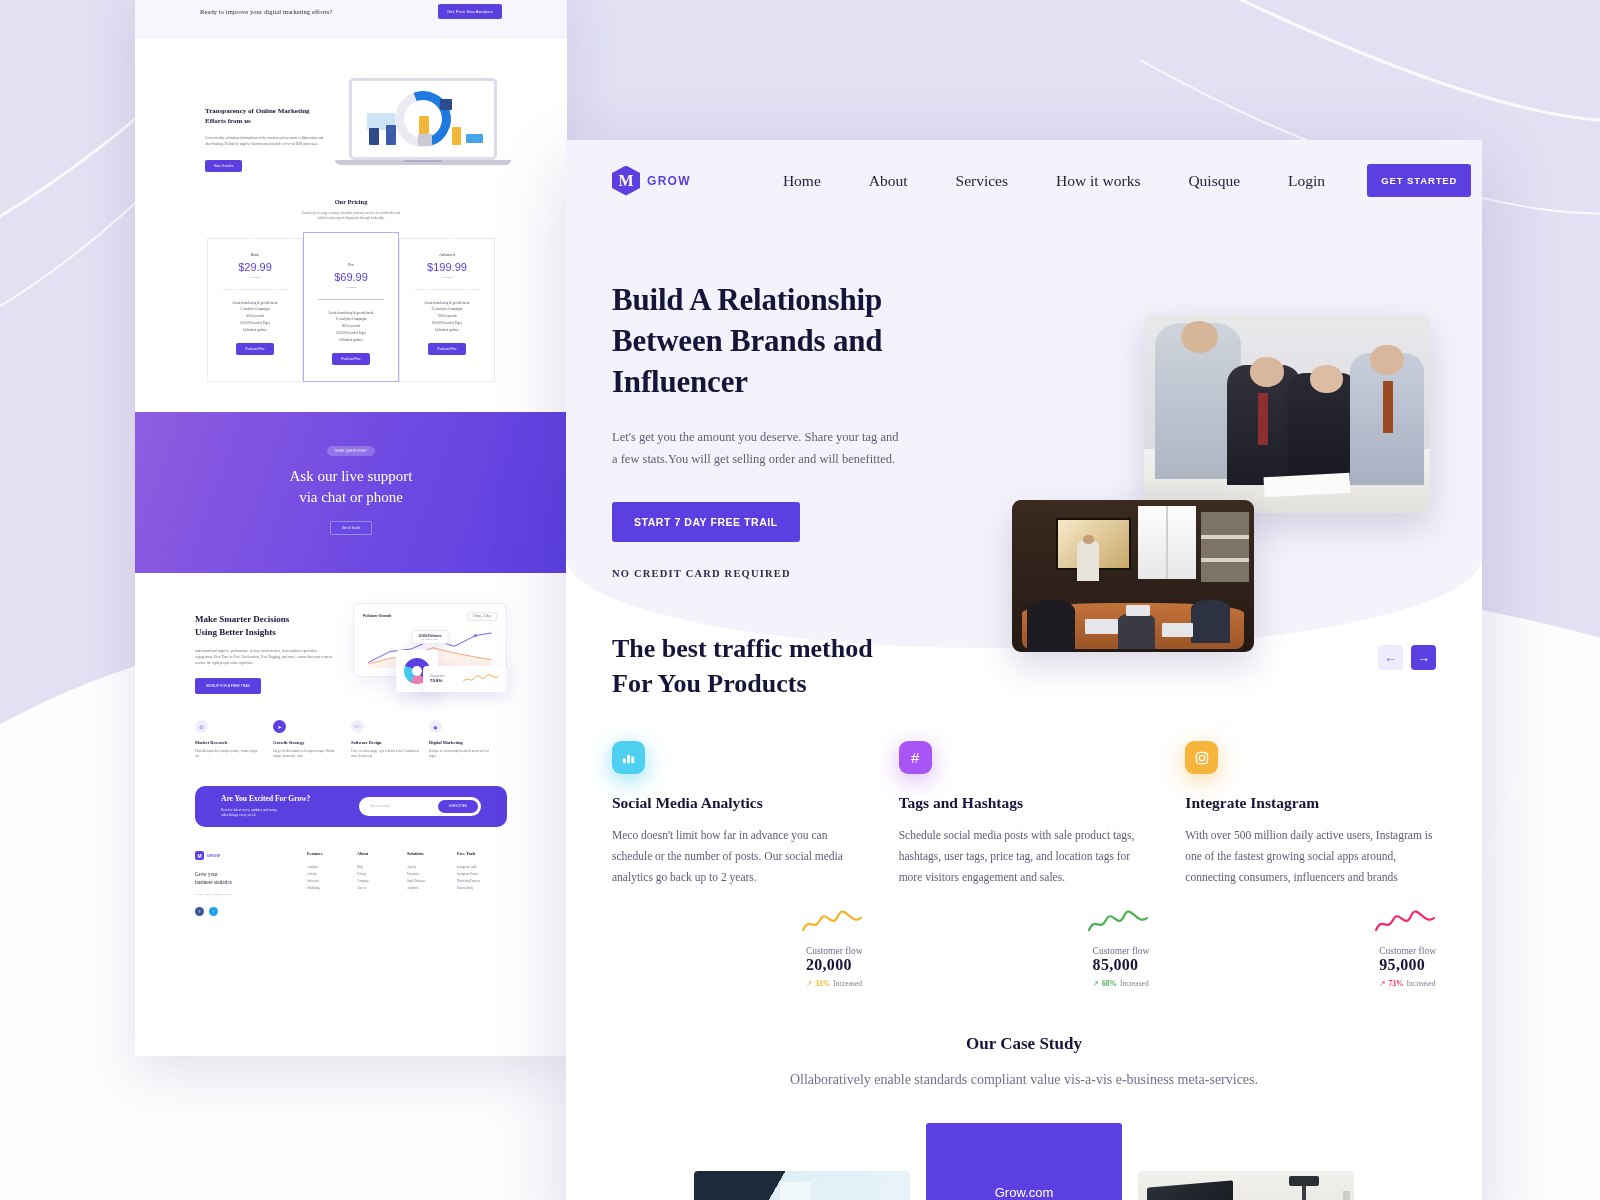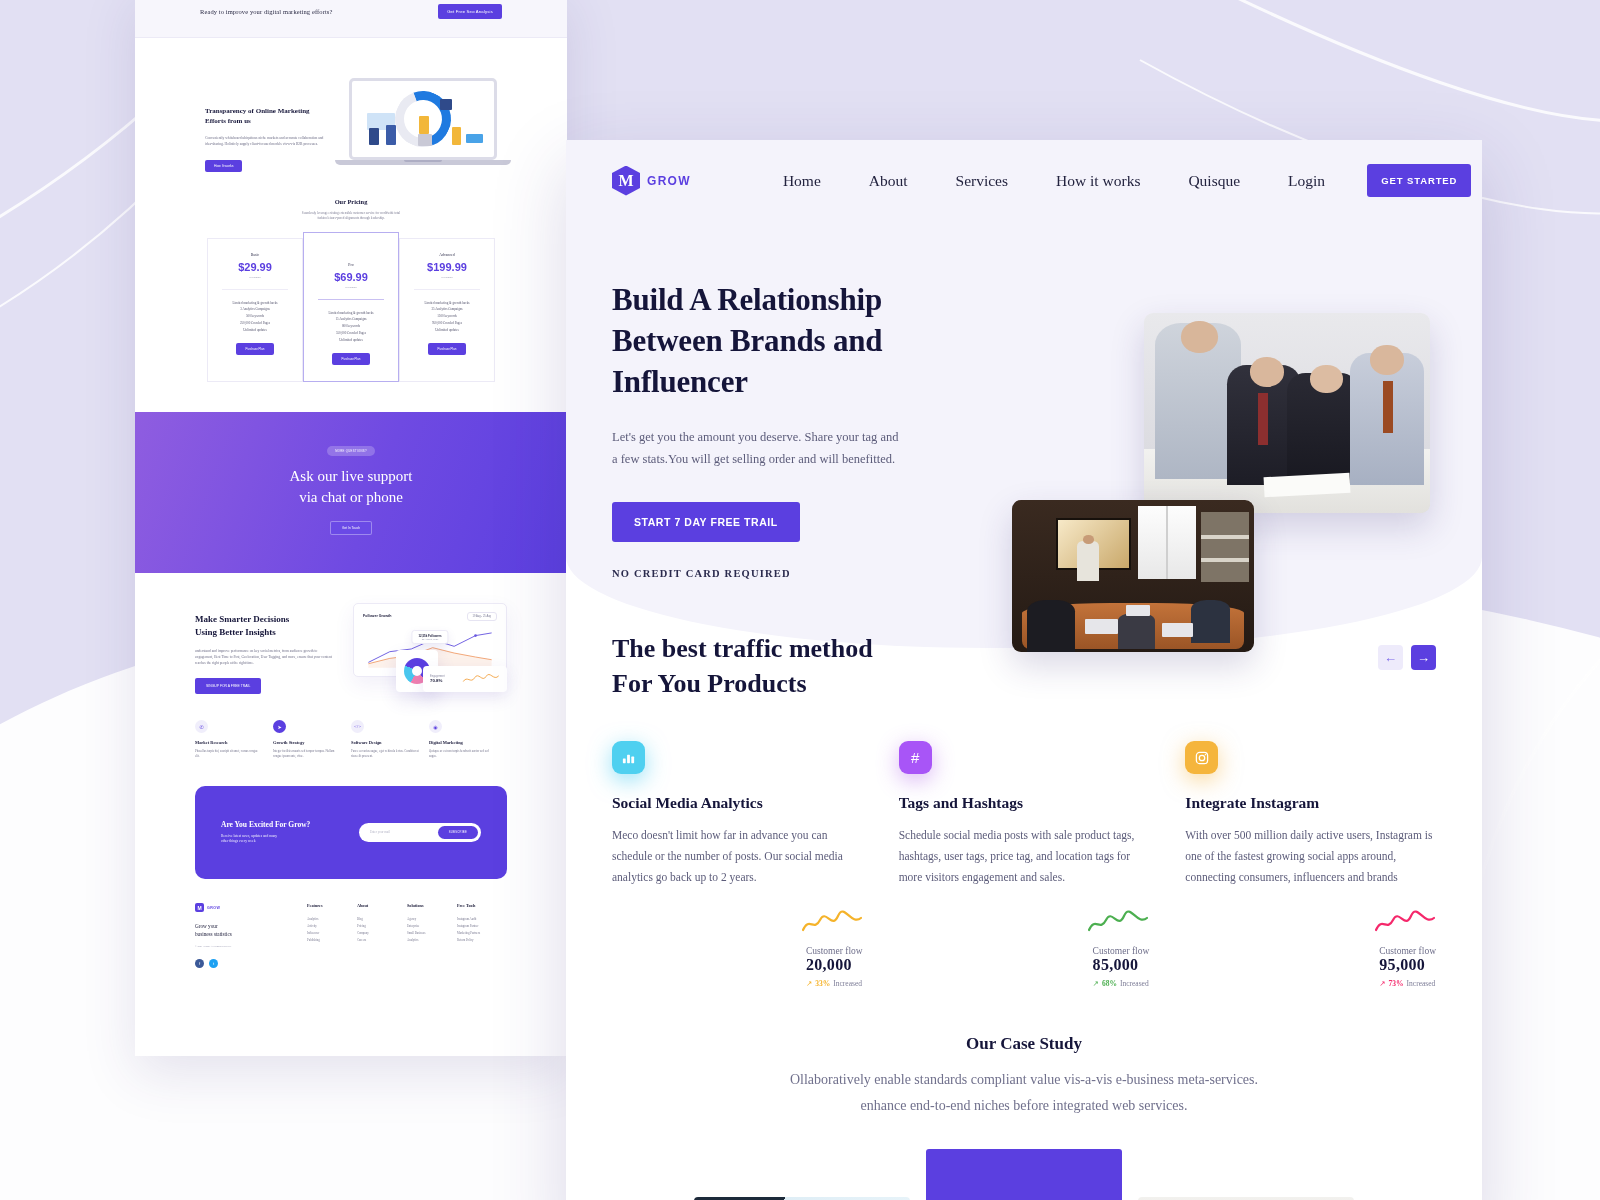--- a/index.html
+++ b/index.html
@@ -81,21 +81,21 @@
   .bp-sub { font-size: 3.2px; color: #7b7b92; line-height: 1.75; margin-top: 6px; }
   .bp-cards { display: flex; justify-content: center; gap: 0; margin-top: 16px; }
   .bp-card {
     width: 96px; padding: 14px 8px 12px; background: #fff;
     border: 1px solid #eceaf6; text-align: center;
   }
   .bp-card.featured { border: 1px solid #b7aef0; padding: 30px 8px 16px; margin-top: -6px; }
   .bp-card-name { font-size: 3.8px; color: #33334f; }
   .bp-price {
     font-size: 11px; color: #5b3fe0; margin-top: 4px;
-    font-family: "Liberation Sans", sans-serif; font-weight: 700;
+    font-family: "Liberation Sans", sans-serif; font-weight: 400;
   }
   .bp-permo { font-size: 2.8px; color: #9a9ab0; margin-top: 3px; }
   .bp-divider { height: 1px; background: #eeecf7; margin: 10px 6px; }
   .bp-card.featured .bp-divider { background: #c9c0f2; }
   .bp-feat { font-size: 3.2px; color: #55556e; line-height: 2.1; }
   .bp-buy {
     display: inline-block; margin-top: 10px; background: #5b3fe0; color: #fff;
     font-size: 2.9px; padding: 4px 10px; border-radius: 2px;
     font-family: "Liberation Sans", sans-serif;
   }
@@ -168,21 +168,21 @@
     width: 13px; height: 13px; border-radius: 50%; display: flex;
     align-items: center; justify-content: center; font-size: 5px; color: #5b3fe0;
     background: #f0eefb; margin-bottom: 7px;
   }
   .bp-serv-icon.filled { background: #5b3fe0; color: #fff; }
   .bp-serv-t { font-size: 4.4px; font-weight: bold; color: #1d1d3d; }
   .bp-serv-p { font-size: 3px; color: #77778e; line-height: 1.75; margin-top: 4px; }
 
   .bp-news {
     margin: 26px 60px 0; background: #5b3fe0; border-radius: 10px;
-    padding: 34px 26px; display: flex; align-items: center; justify-content: space-between;
+    padding: 8px 26px; display: flex; align-items: center; justify-content: space-between;
     color: #fff;
   }
   .bp-news h4 { font-size: 7.5px; }
   .bp-news p { font-size: 3.6px; line-height: 1.6; margin-top: 5px; opacity: .9; }
   .bp-news-form {
     display: flex; align-items: center; background: #fff; border-radius: 20px;
     padding: 3px; width: 122px;
   }
   .bp-news-input { flex: 1; font-size: 3.2px; color: #b4b4c6; padding-left: 8px; }
   .bp-news-sub {
@@ -778,21 +778,20 @@
           </div>
         </div>
 
       </div>
     </div>
 
     <div class="fp-case">
       <div class="fp-case-h">Our Case Study</div>
       <div class="fp-case-p">
         <div>Ollaboratively enable standards compliant value vis-a-vis e-business meta-services.</div>
-        <div>enhance end-to-end niches before integrated web services.</div>
       </div>
     </div>
 
     <div class="fp-case-row">
       <div class="fp-case-img ci1"></div>
       <div class="fp-case-mid">Grow.com</div>
       <div class="fp-case-img ci2">
         <div class="ci2-mon"></div>
           <div class="ci2-lamp"></div>
         <div class="ci2-pole"></div>

